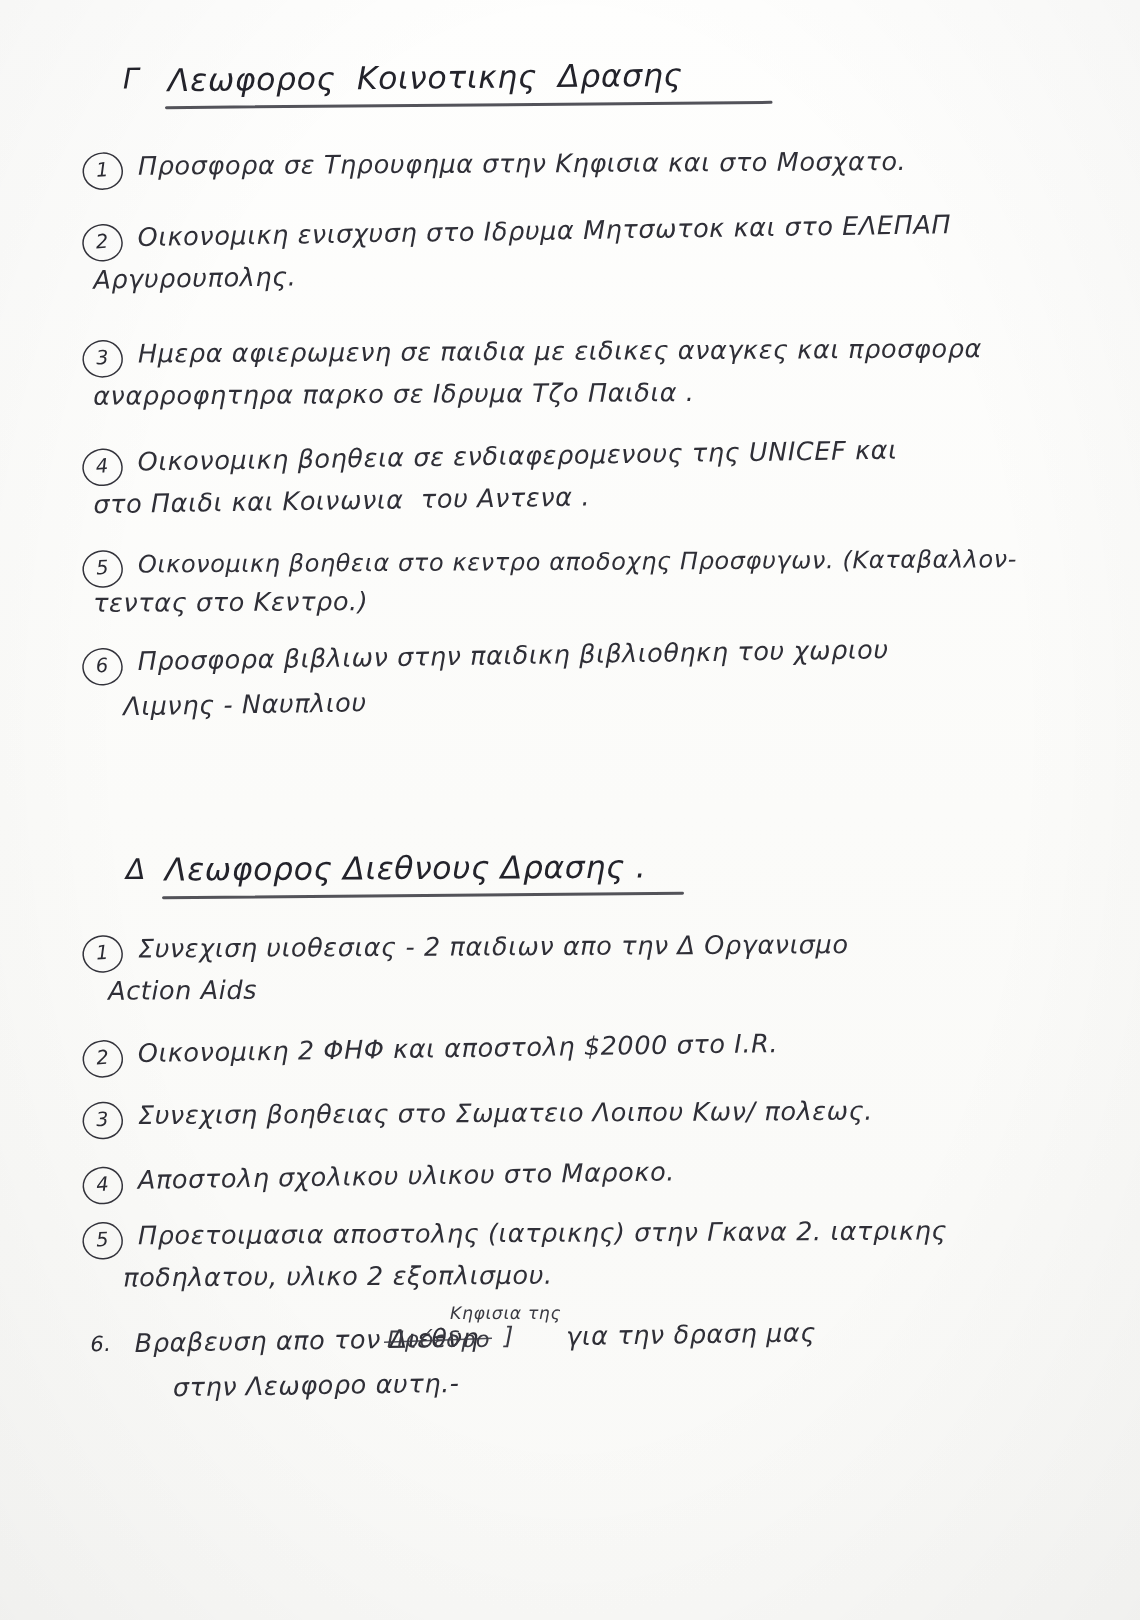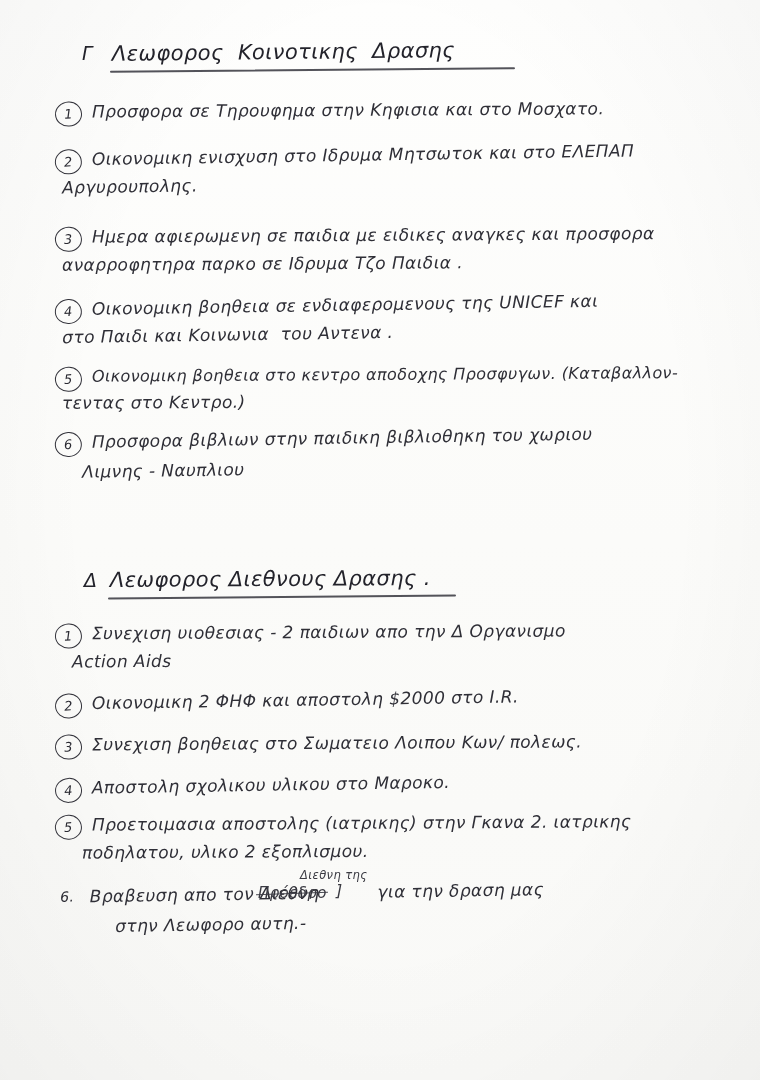--- a/index.html
+++ b/index.html
@@ -227,18 +227,18 @@
     </div>
 
     <div class="item s3" style="left:55px;top:318px;">
       <div class="num-plain hw">6.</div>
       <div class="lines">
         <div class="hw line">Βραβευση απο τον Διεθνη          για την δραση μας</div>
         <div class="hw line" style="margin-left:25px;margin-top:8px;">στην Λεωφορο αυτη.-</div>
       </div>
     </div>
 
-    <div class="hw interlinear" style="left:300px;top:303px;">Διεθνη της</div>
+    <div class="hw interlinear" style="left:300px;top:303px;">Κηφισια της</div>
     <div class="hw cont" style="left:258px;top:319px;font-size:15px;color:#3a3a42;">Πρόεδρο</div>
     <div class="strike" style="left:256px;top:328px;width:72px;transform:rotate(-2deg);"></div>
     <div class="hw bracket" style="left:336px;top:316px;">]</div>
   </div>
 </div>
 
 </body></html>

